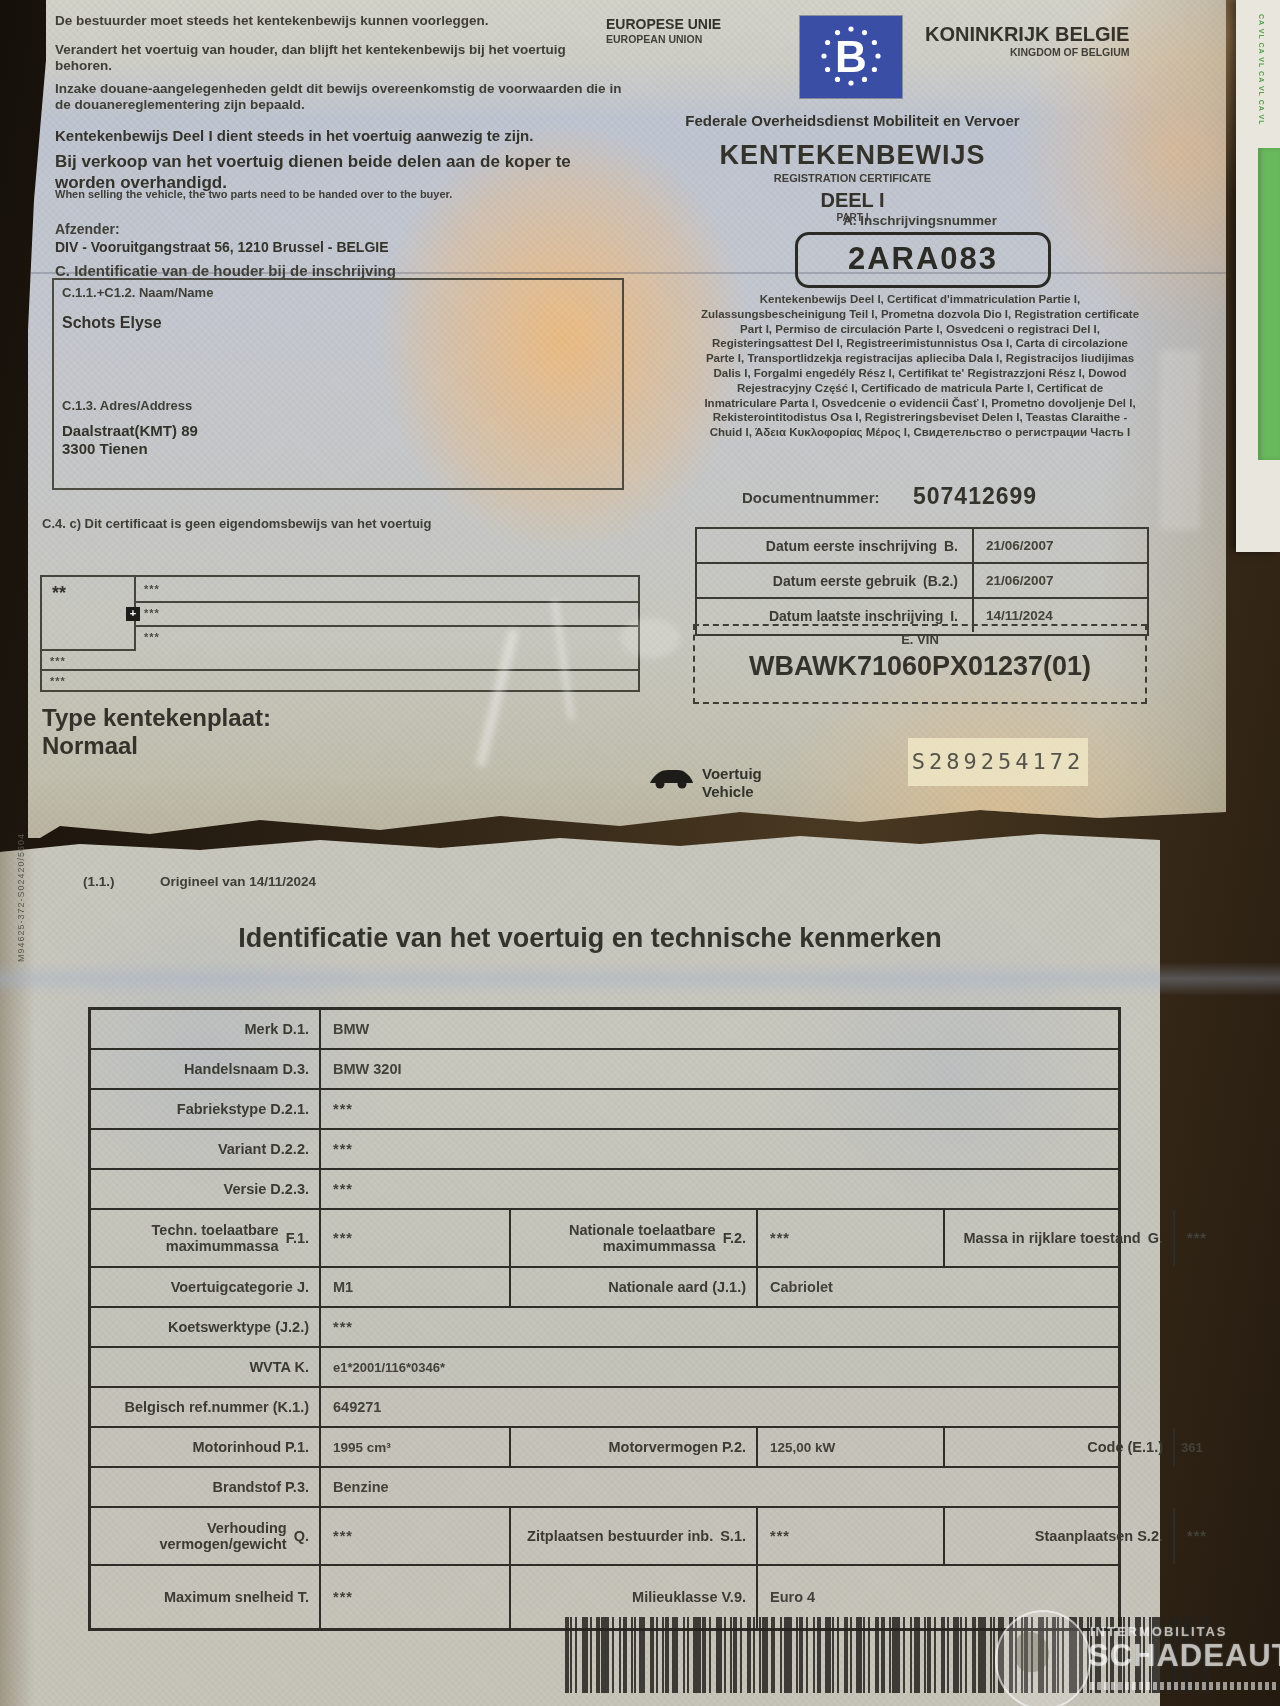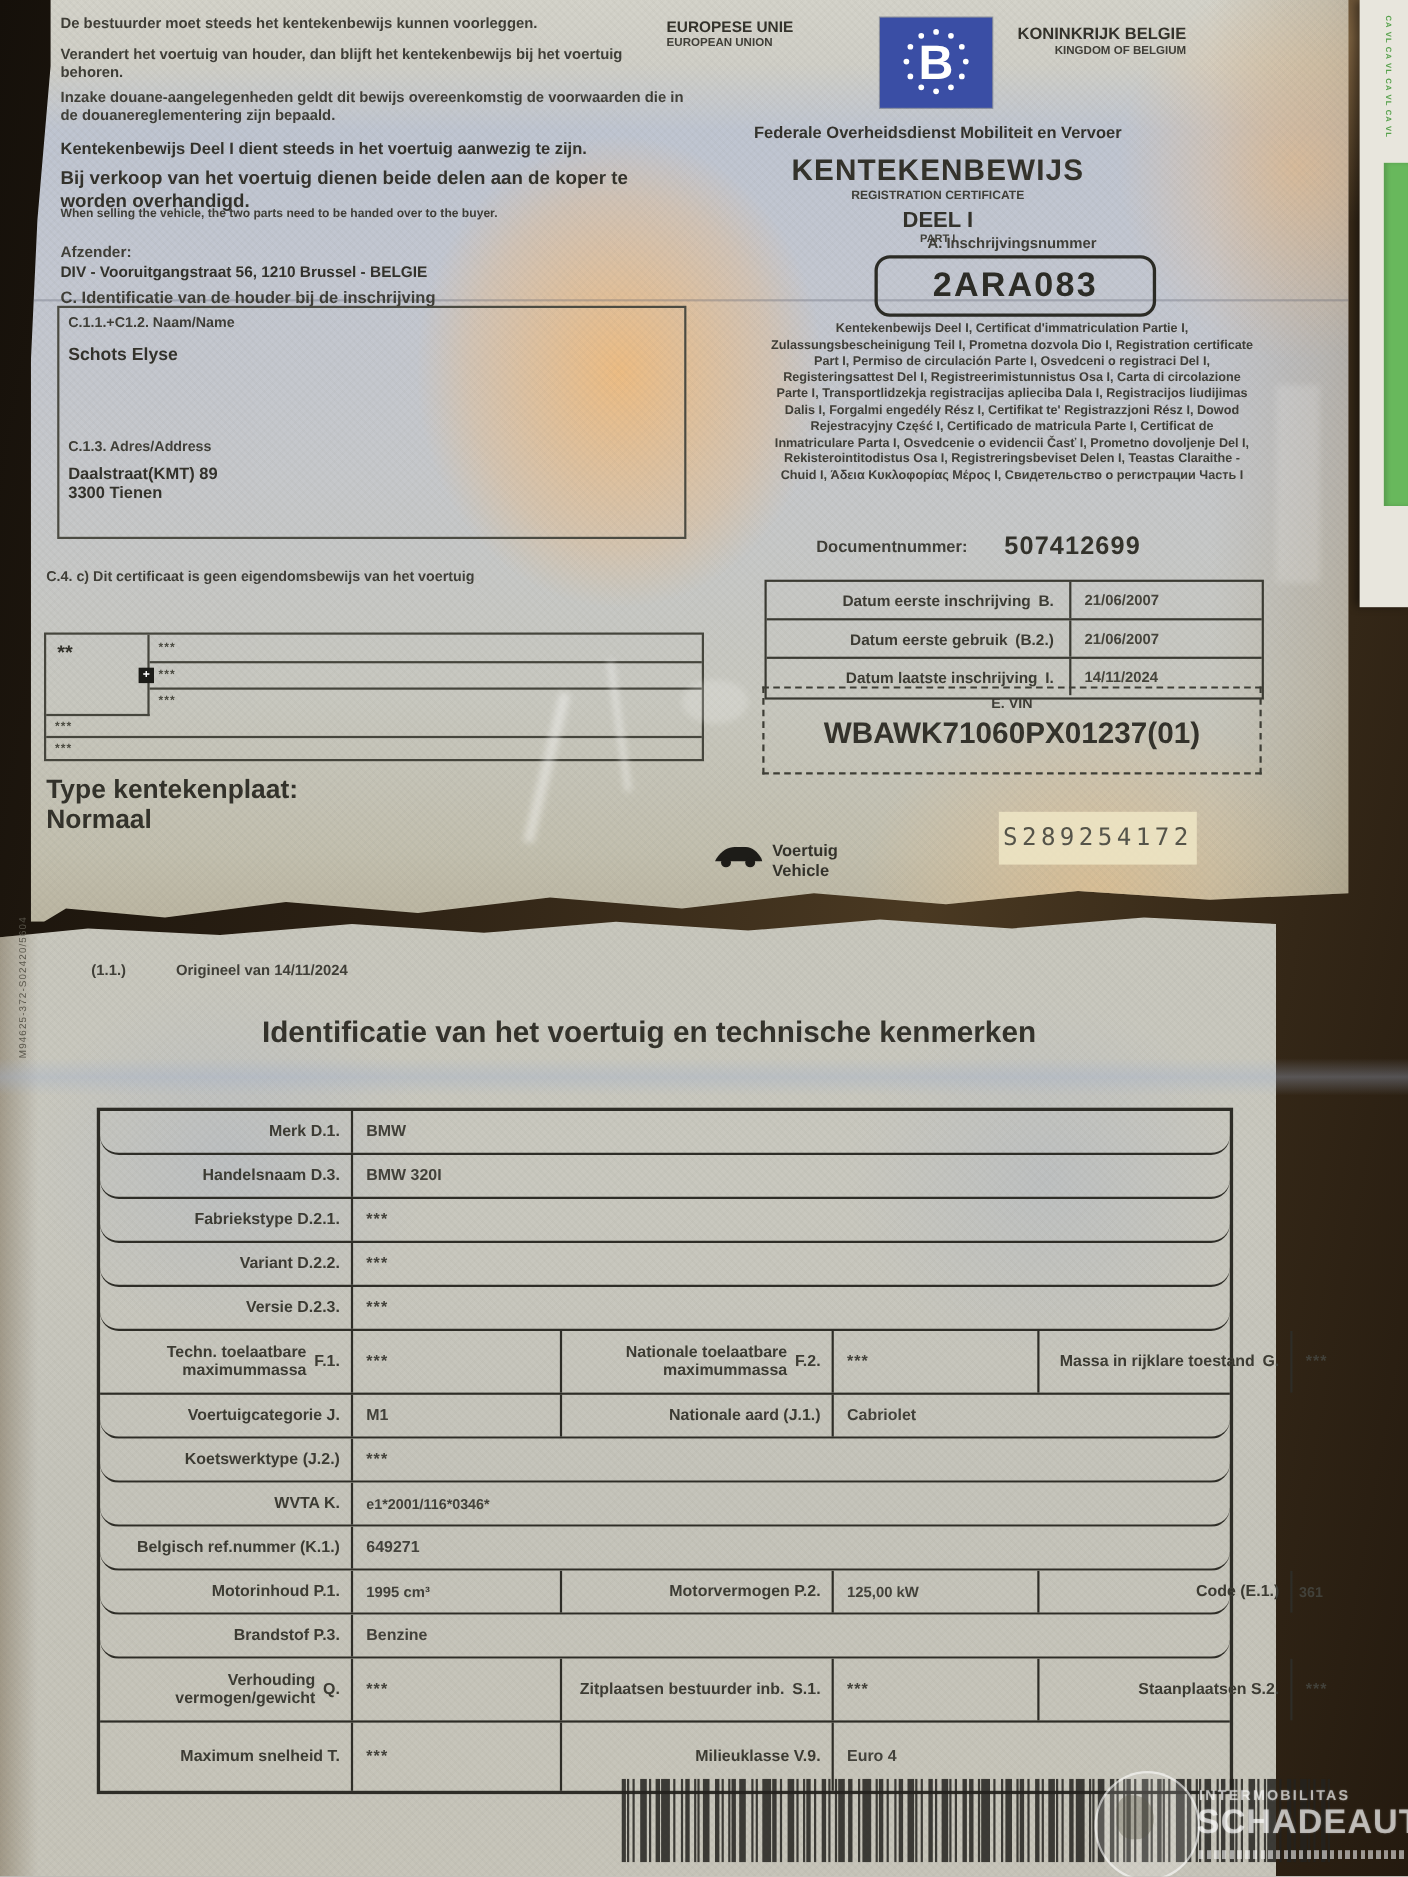--- a/index.html
+++ b/index.html
@@ -77,21 +77,21 @@
   .vtable{left:88px;top:1007px;width:1027px;border:3px solid #2e2d27;}
   .vrow{position:relative;display:flex;border-bottom:2px solid #2e2d27;align-items:stretch;}
   .vrow:last-child{border-bottom:none;}
   .cell{display:flex;align-items:center;font-size:14.5px;color:#3c3b33;text-align:right;}
   .cl{justify-content:flex-end;text-align:right;gap:7px;padding:4px 10px 4px 6px;
       border-right:2px solid #2e2d27;font-weight:600;}
   .cv{justify-content:flex-start;padding:4px 4px 4px 12px;font-weight:600;color:#42413a;}
   .w1{width:212px;flex:none;} .w2{width:172px;flex:none;} .w3{width:229px;flex:none;}
   .w4{width:169px;flex:none;} .w5{width:212px;flex:none;} .wx{flex:1;}
   .code{font-weight:700;}
-  .h40{min-height:38px;border-radius:17px;} .h58{min-height:56px;} .h65{min-height:62px;}
+  .h40{min-height:38px;} .h58{min-height:56px;} .h65{min-height:62px;}
   
   .barcode{left:565px;top:1617px;width:650px;height:76px;display:flex;align-items:stretch;overflow:hidden;}
   .bar{background:#23221e;opacity:.85;flex:none;}
   
   .wm{color:rgba(255,255,255,.62);text-shadow:0 0 2px rgba(255,255,255,.25);}
   .globe{left:995px;top:1610px;width:92px;height:96px;border:2px solid rgba(255,255,255,.55);
     border-radius:50%;background:rgba(255,255,255,.16);}
   .globe:before{content:"";position:absolute;left:18px;top:20px;width:34px;height:40px;
     background:rgba(90,85,70,.35);border-radius:40% 60% 50% 45%;}
   .wmline{left:1090px;top:1682px;width:188px;height:8px;opacity:.55;
@@ -166,21 +166,21 @@
           <circle cx="37.5" cy="63.4" r="2.6" fill="#fff"></circle>
         <circle cx="27.6" cy="53.5" r="2.6" fill="#fff"></circle>
           <circle cx="24" cy="40" r="2.6" fill="#fff"></circle>
         <circle cx="27.6" cy="26.5" r="2.6" fill="#fff"></circle>
           <circle cx="37.5" cy="16.6" r="2.6" fill="#fff"></circle>
         <text x="51" y="56" text-anchor="middle" font-family="Liberation Sans, sans-serif" font-size="44" font-weight="bold" fill="#fff">B</text>
       </svg>
     </div>
 
     <div class="abs t" style="left:925px;top:22px">
-      <div class="bd" style="font-size:15px">KONINKRIJK BELGIE</div>
+      <div class="bd" style="font-size:20px">KONINKRIJK BELGIE</div>
       <div class="sb" style="font-size:10.5px;text-align:right">KINGDOM OF BELGIUM</div>
     </div>
 
     <div class="abs t" style="left:640px;top:112px;width:425px;text-align:center">
       <div class="bd" style="font-size:15px">Federale Overheidsdienst Mobiliteit en Vervoer</div>
       <div class="bd" style="font-size:27px;letter-spacing:1px;margin-top:9px">KENTEKENBEWIJS</div>
       <div class="sb" style="font-size:11px">REGISTRATION CERTIFICATE</div>
       <div class="bd" style="font-size:20px;margin-top:2px">DEEL I</div>
       <div class="sb" style="font-size:10px">PART I</div>
     </div>

